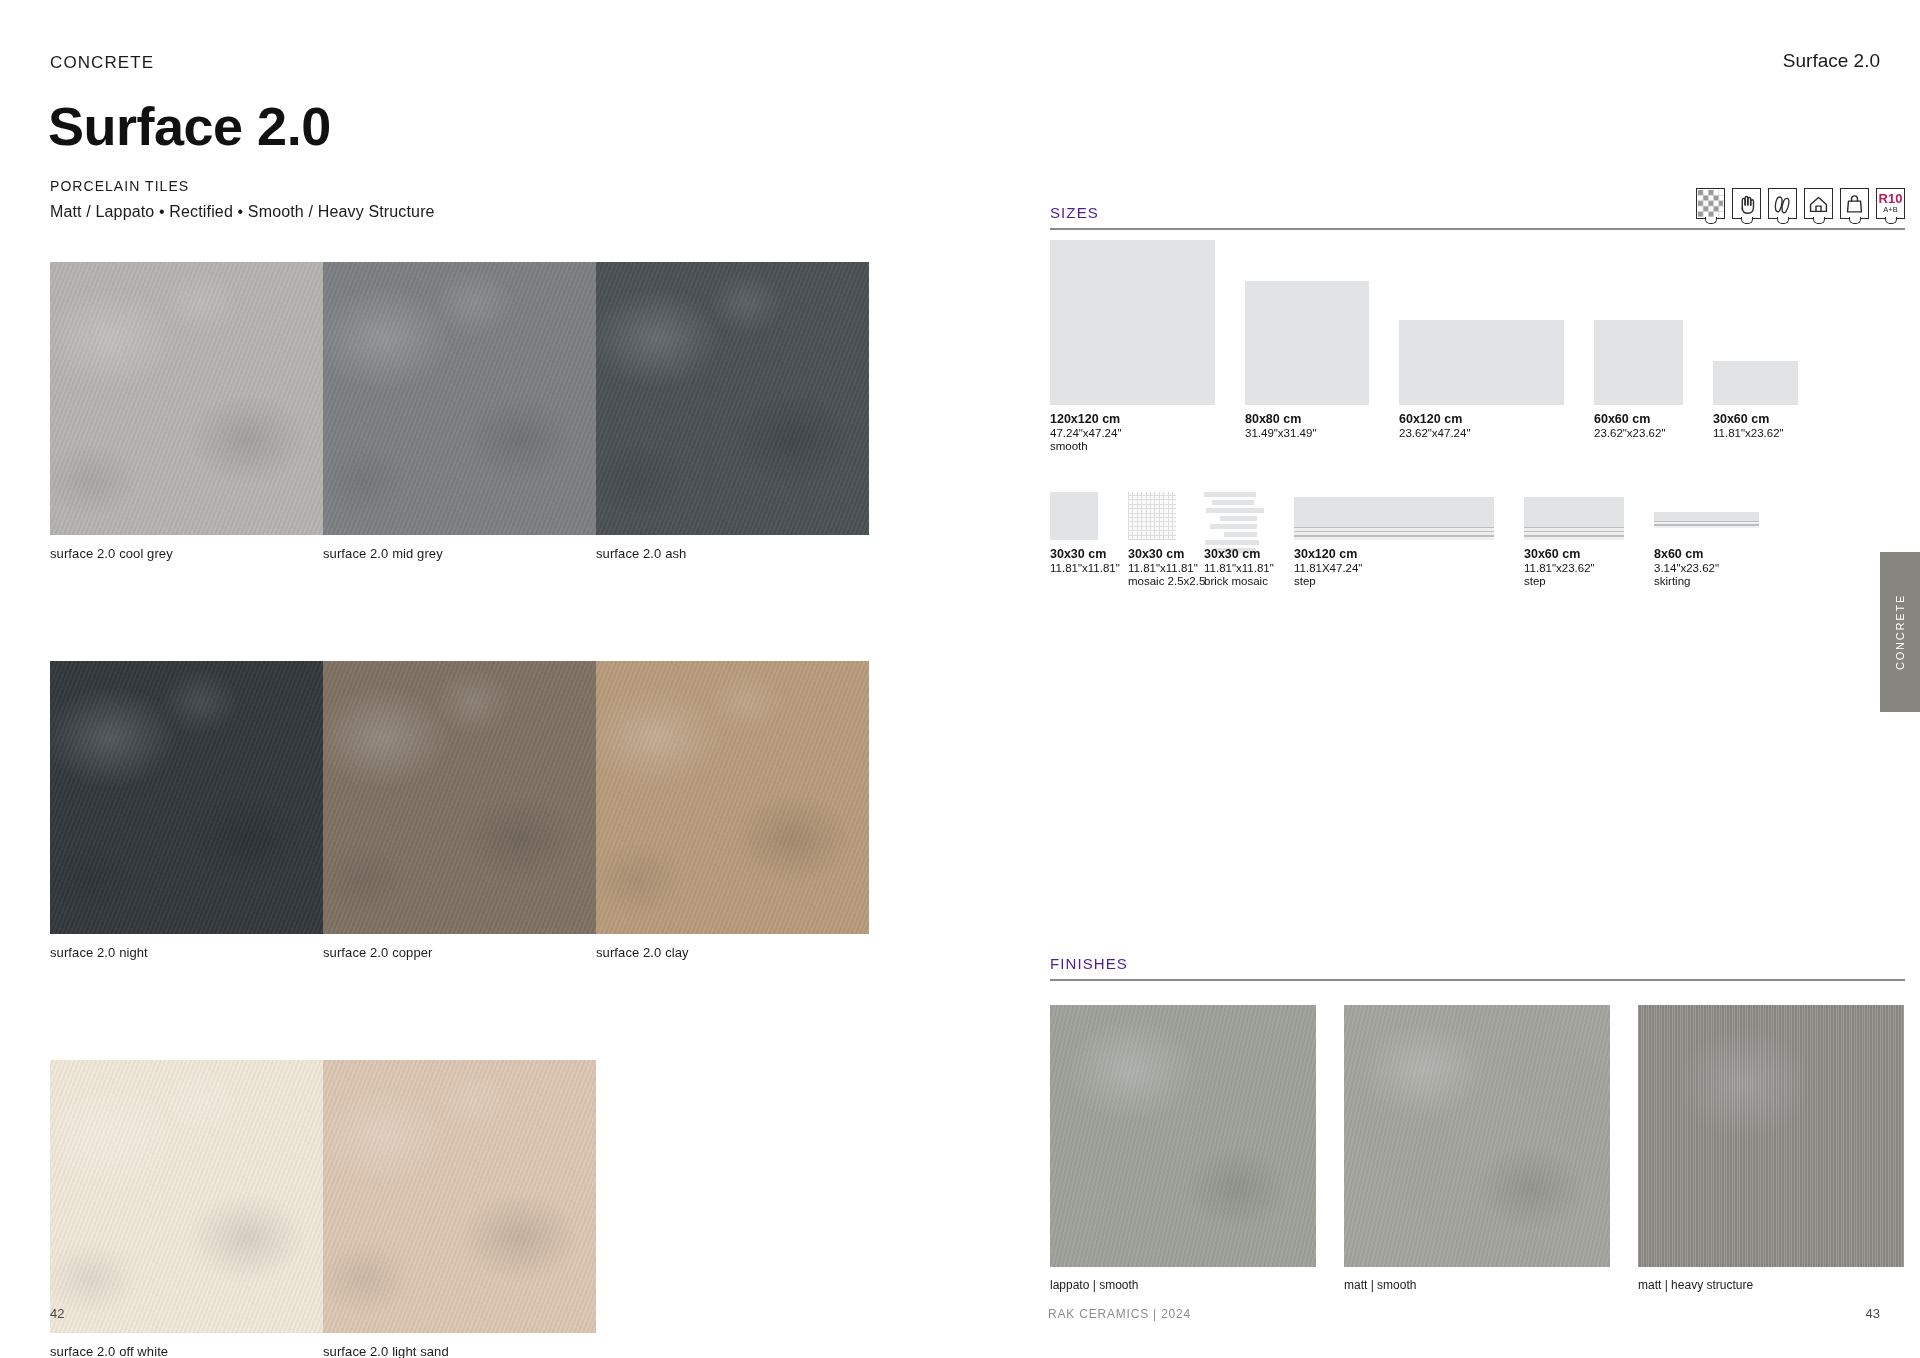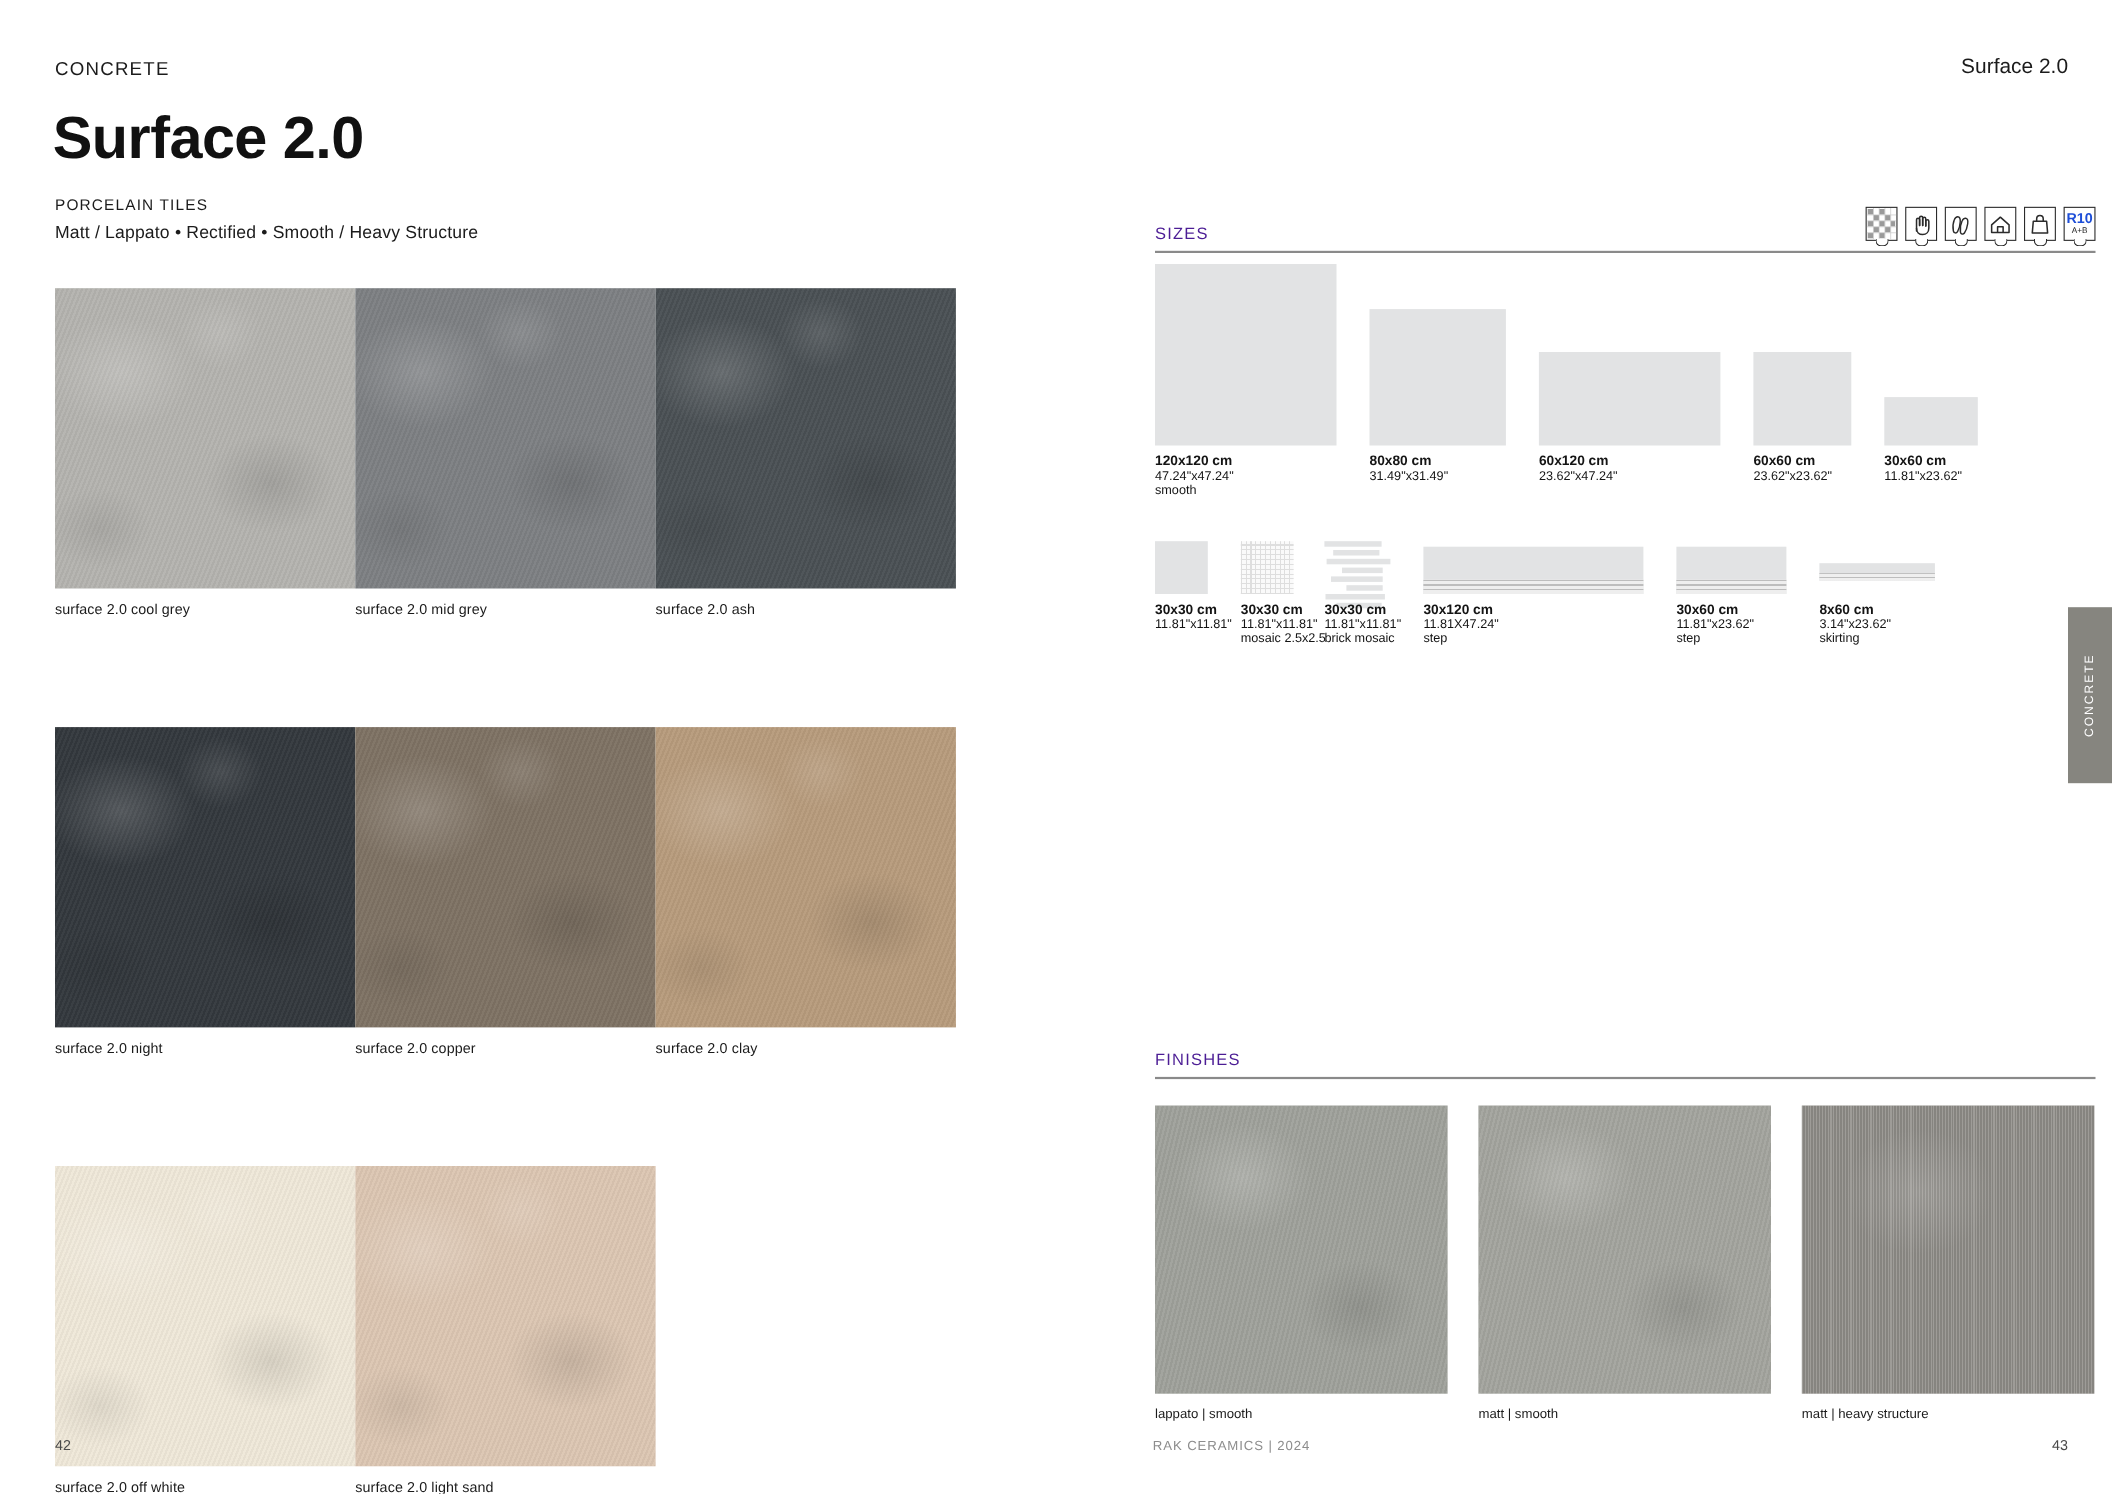--- a/index.html
+++ b/index.html
@@ -76,21 +76,21 @@
   .pic-icon::after {
     content: ""; position: absolute; left: 50%; bottom: -6px;
     transform: translateX(-50%);
     width: 10px; height: 6px; background: #fff;
     border-left: 1.4px solid #2b2b2b; border-right: 1.4px solid #2b2b2b;
     border-bottom: 1.4px solid #2b2b2b;
     border-radius: 0 0 5px 5px;
   }
   .pic-icon svg { display: block; width: 100%; height: 100%; }
   .r10-icon { display: flex; flex-direction: column; align-items: center; justify-content: center; }
-  .r10-icon .r10-main { font-size: 13px; font-weight: 700; line-height: 1; color: #1d4ed8; }
+  .r10-icon .r10-main { font-size: 13px; font-weight: 700; line-height: 1; color: #be185d; }
   .r10-icon .r10-sub { font-size: 7.5px; line-height: 1.3; color: #1b1b1b; }
 
   
   .sizes-area { position: absolute; left: 20px; top: 235px; width: 880px; height: 420px; }
   .size-row { position: absolute; left: 0; width: 880px; }
   .size-item { position: absolute; }
   .size-shape { background: #e2e3e4; position: absolute; bottom: 0; left: 0; }
   .size-caption { position: absolute; left: 0; }
   .size-name { font-size: 12.5px; font-weight: 700; color: #141414; white-space: nowrap; }
   .size-inch { font-size: 11.5px; color: #141414; white-space: nowrap; margin-top: 1px; }

